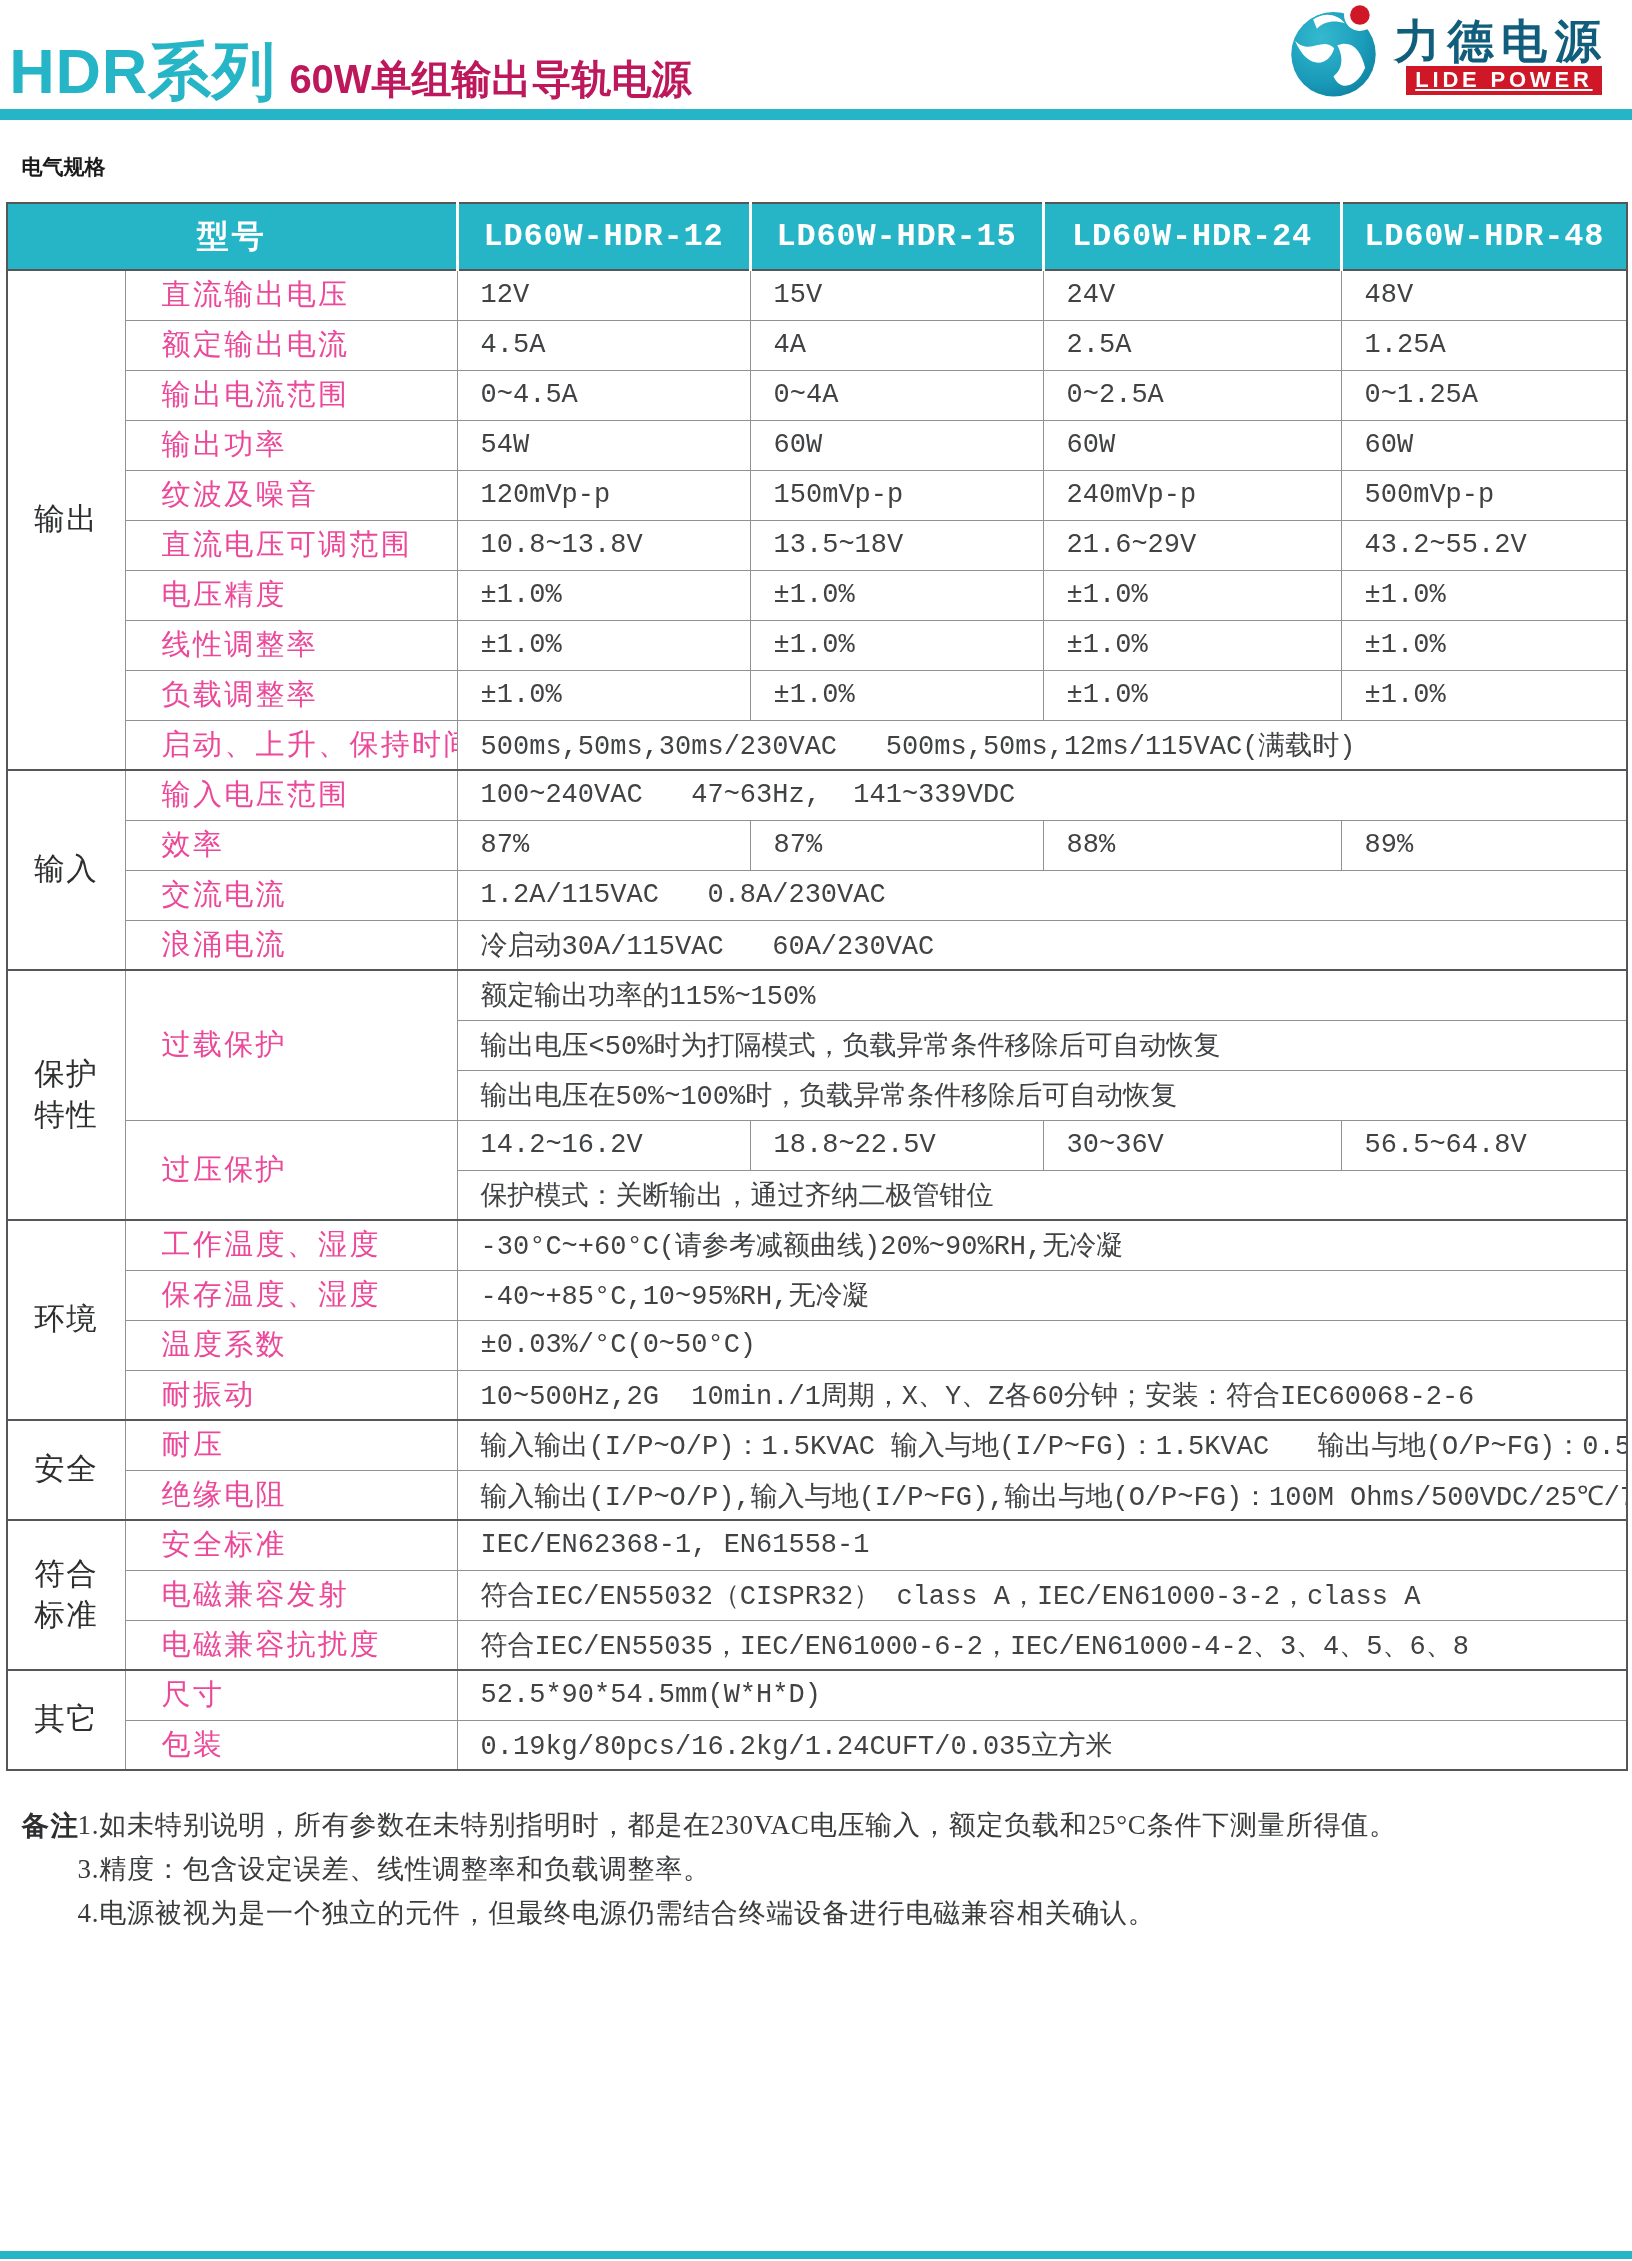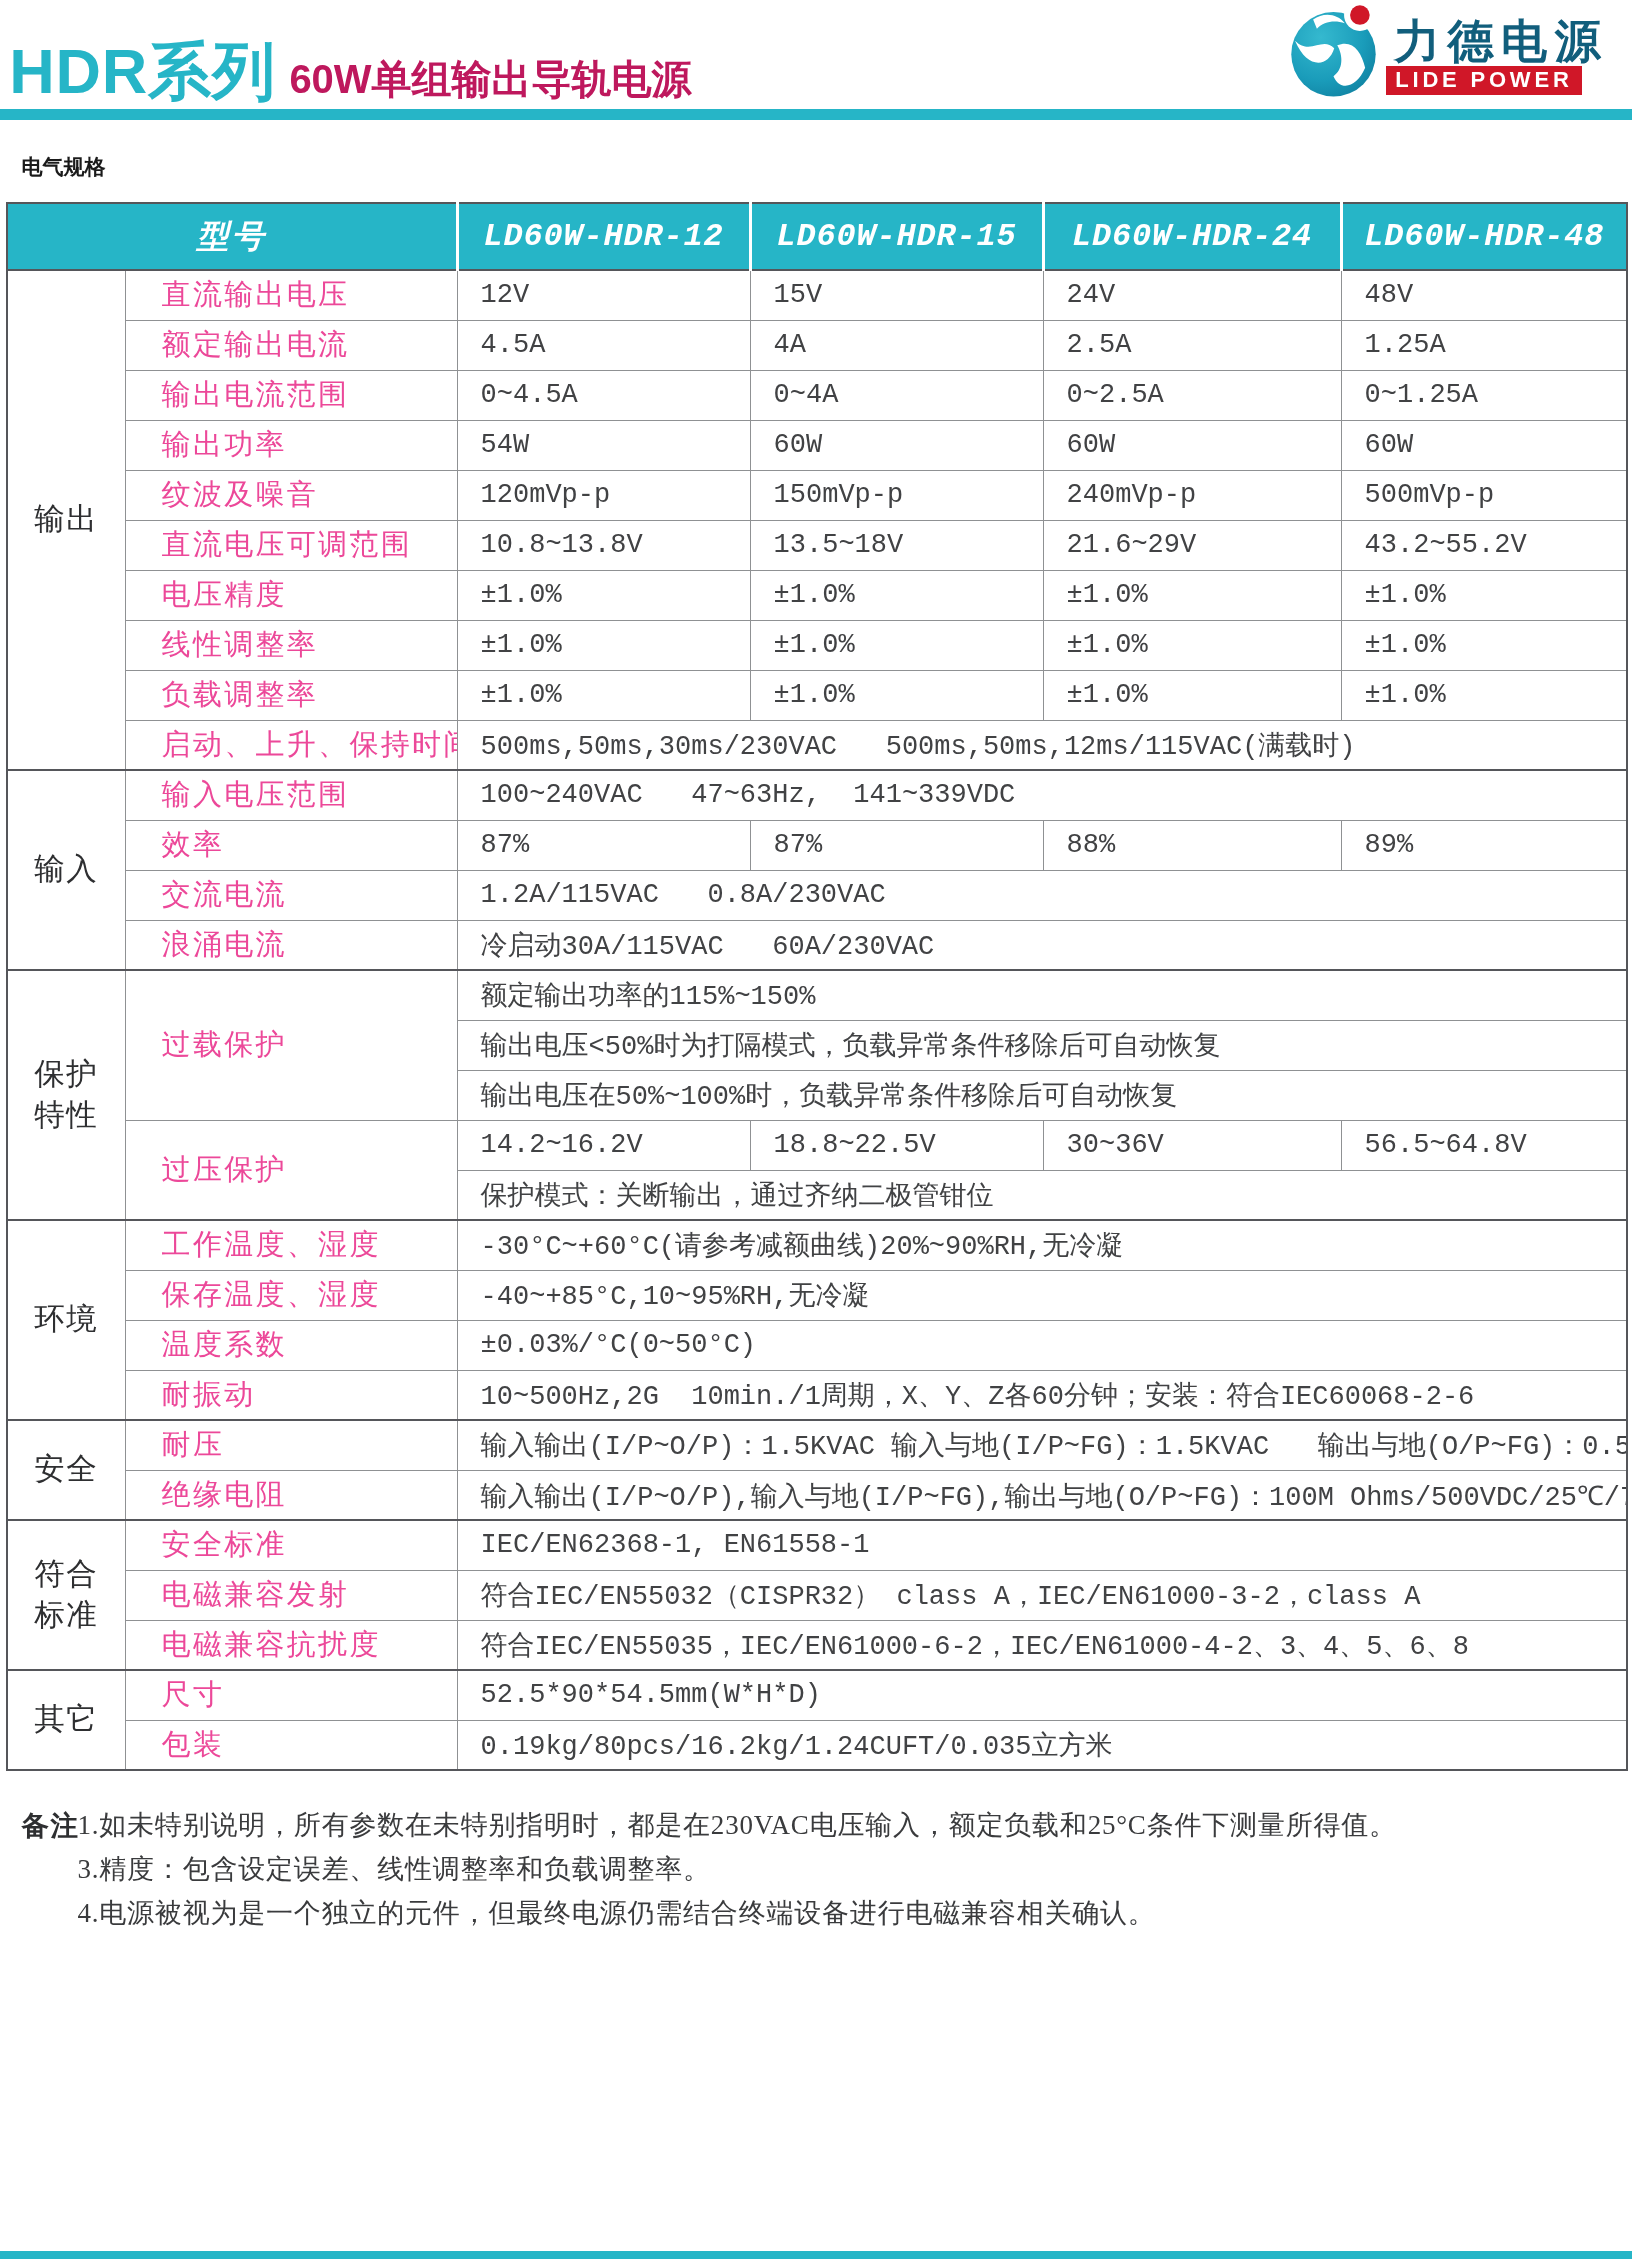--- a/index.html
+++ b/index.html
@@ -13,38 +13,38 @@
 
   
   .brand-title { position:absolute; left:9.2px; top:29px; white-space:nowrap; }
   .brand-title .series { font-size:63px; font-weight:bold; color:#26b5c7; letter-spacing:0.8px; }
   .brand-title .subtitle { font-size:40px; font-weight:bold; color:#be185d; margin-left:13.7px; }
 
   .logo { position:absolute; right:6.1px; top:1.5px; width:336px; height:96px; }
   .logo-icon { position:absolute; left:0; top:1.5px; width:93px; height:95px; }
   .logo-cn { position:absolute; left:104px; top:9.2px; width:223px; font-size:46px; font-weight:bold;
              color:#115e7c; letter-spacing:7.6px; font-family:"Liberation Serif", serif; white-space:nowrap; }
-  .logo-en { position:absolute; left:96px; top:64px; width:196px; height:29px; background:#d01728;
+  .logo-en { position:absolute; left:116px; top:64px; width:196px; height:29px; background:#d01728;
              color:#ffffff; font-size:22px; font-weight:bold; letter-spacing:3.8px;
-             display:flex; align-items:center; justify-content:center; white-space:nowrap; }
+             display:flex; align-items:center; justify-content:center; white-space:nowrap;text-decoration:underline; }
   .title-rule { position:absolute; left:0; top:109px; width:1632px; height:10.7px; background:#26b5c7; }
 
   .section-label { position:absolute; left:21.4px; top:153px; font-size:21px; font-weight:bold; color:#1a1a1a; }
 
   
   table.spec { position:absolute; left:6.1px; top:202px; width:1620px;
                border-collapse:collapse; table-layout:fixed;
                border:2.3px solid #55565a; }
   table.spec th, table.spec td { overflow:hidden; }
   table.spec th {
     background:#26b5c7; color:#ffffff; height:67px;
     font-size:32px; font-weight:bold; text-align:center; vertical-align:middle;
     border-top:2.3px solid #55565a; border-bottom:2.3px solid #55565a;
     border-left:3.1px solid #ffffff; border-right:3.1px solid #ffffff;
-    font-family:"Liberation Mono", monospace; letter-spacing:0.8px;font-style:italic;
+    font-family:"Liberation Mono", monospace; letter-spacing:0.8px;
   }
   table.spec th.th-model-label { font-family:"Liberation Sans", sans-serif; letter-spacing:3.1px; }
   table.spec th:first-child { border-left:2.3px solid #55565a; }
   table.spec th:last-child  { border-right:2.3px solid #55565a; }
   table.spec td { border:1.5px solid #8f9193; height:50px; vertical-align:middle; }
   table.spec tr.sec-start > td { border-top:2.3px solid #55565a; }
   td.cat { text-align:center; font-size:30.5px; color:#2e2f31; letter-spacing:1.5px;
            padding:0 17px; line-height:1.35; font-family:"Liberation Serif", serif;margin-left:12px; }
   td.lbl { padding-left:36px; font-size:29px; color:#ec4899; letter-spacing:2.3px;
            font-family:"Liberation Serif", serif; white-space:nowrap;margin-left:32px; }

